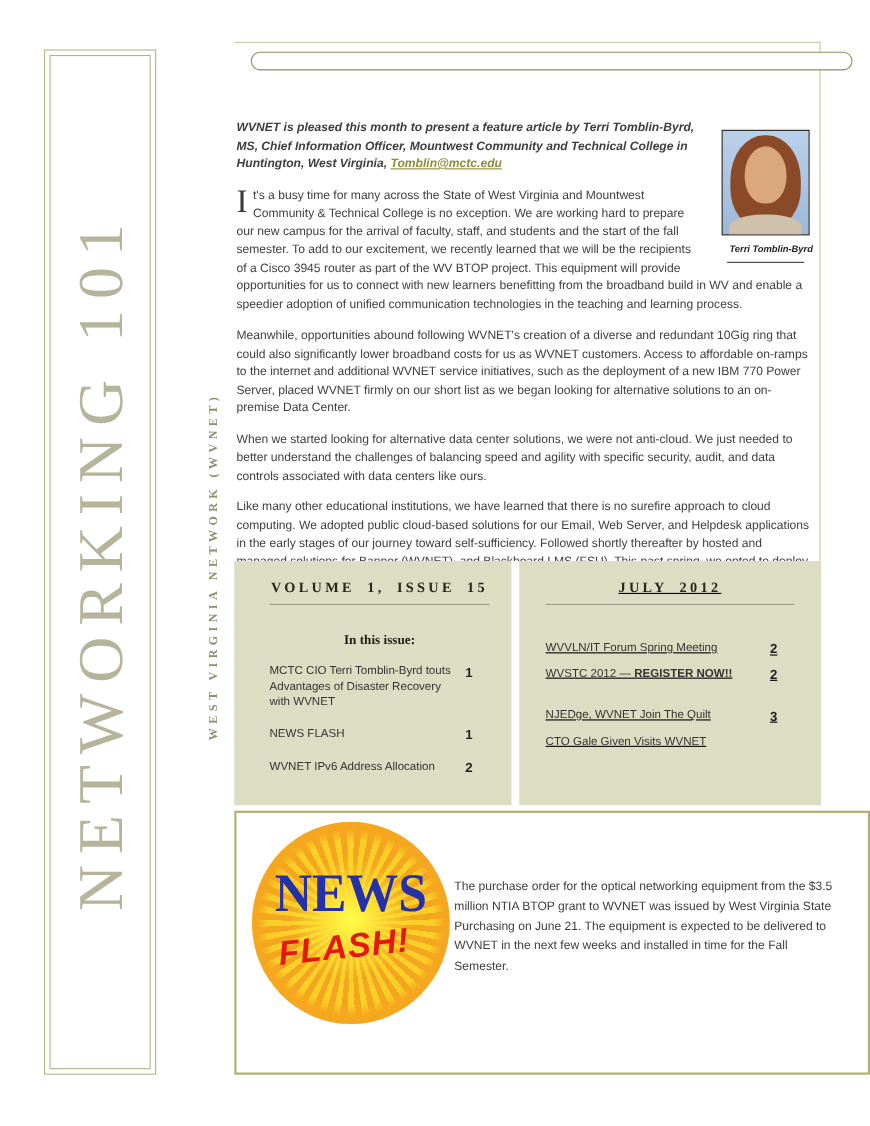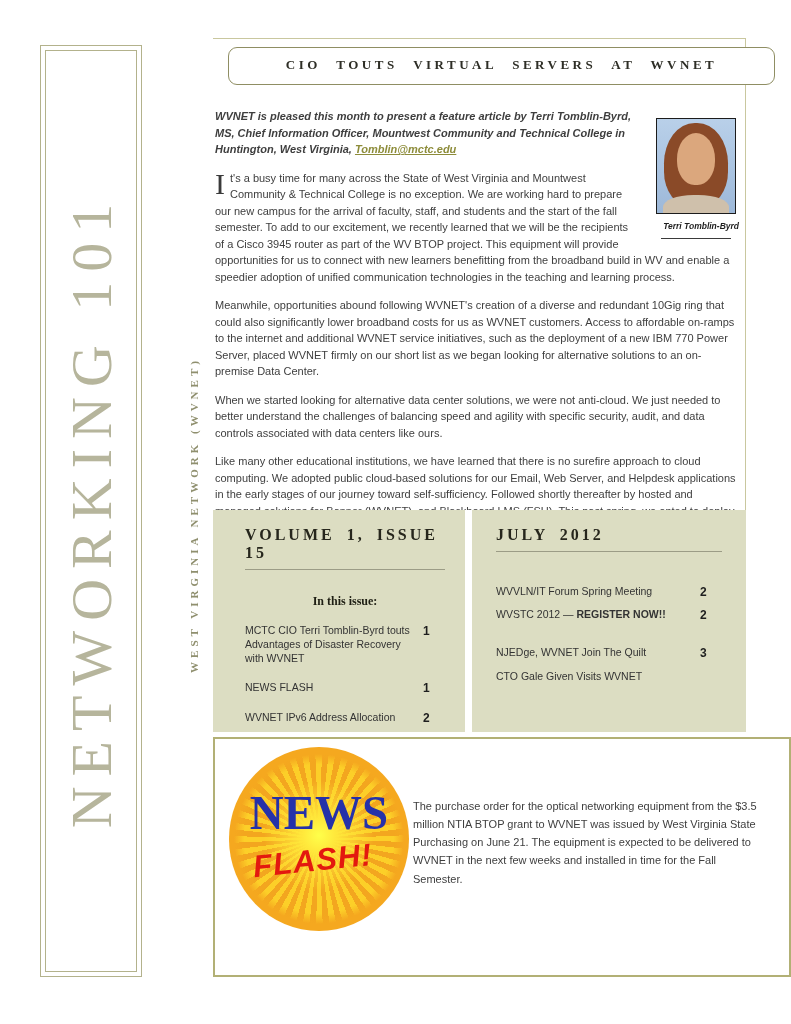--- a/index.html
+++ b/index.html
@@ -53,23 +53,23 @@
   .photo-caption{font-size:8.5px;font-weight:700;font-style:italic;color:#1e1e1e;
         padding-top:6px;}
   .photo-rule{width:70px;height:1.5px;background:#3a3a3a;margin:5px auto 0 auto;}
 
   
   .toc{position:absolute;left:213px;top:510px;width:533px;height:222px;
         background:#dcddc2;display:flex;}
   .toc-col{box-sizing:border-box;}
   .toc-left{width:252px;padding:16px 20px 0 32px;}
   .toc-divider{width:7px;background:#ffffff;}
-  .toc-right{flex:1;padding:16px 24px 0 24px;}
-  .toc-header{font-family:"Liberation Serif",serif;font-weight:700;font-size:16px;
-        letter-spacing:3px;word-spacing:5px;color:#26261c;text-align:left;}
+  .toc-right{flex:1;padding:16px 24px 0 24px;text-decoration:underline;}
+  .toc-header{font-family:"Liberation Serif",serif;font-weight:700;font-size:13px;
+        letter-spacing:3px;word-spacing:5px;color:#26261c;text-align:center;}
   .toc-rule{height:1px;background:#9c9c86;margin-top:7px;}
   .toc-intro{font-family:"Liberation Serif",serif;font-weight:700;font-size:12px;
         color:#1f1f14;margin-top:24px;text-align:center;}
   .toc-item{display:flex;font-size:10.5px;line-height:1.35;color:#333333;}
   .toc-item .lbl{flex:1;padding-right:10px;}
   .toc-item .pg{width:22px;font-size:12px;font-weight:700;color:#1e1e1e;}
   .toc-left .toc-item{margin-top:14px;}
   .toc-right .toc-item{margin-top:7px;}
   .toc-right .toc-item.first{margin-top:32px;}
   .toc-right .toc-item.gap{margin-top:22px;}
@@ -101,21 +101,20 @@
   <div class="masthead-box">
     <div class="inner"></div>
     <div class="masthead-text">NETWORKING 101</div>
   </div>
   <div class="masthead-sub">WEST VIRGINIA NETWORK (WVNET)</div>
 
   <div class="frame-top"></div>
   <div class="frame-right"></div>
 
   <div class="headline-box">
-    <div class="headline">CIO TOUTS VIRTUAL SERVERS AT WVNET</div>
   </div>
 
   <div class="article">
     <div class="photo">
       <div class="photo-frame">
         <div class="hair"></div>
         <div class="face"></div>
         <div class="shoulders"></div>
       </div>
       <div class="photo-caption">Terri Tomblin-Byrd</div>

